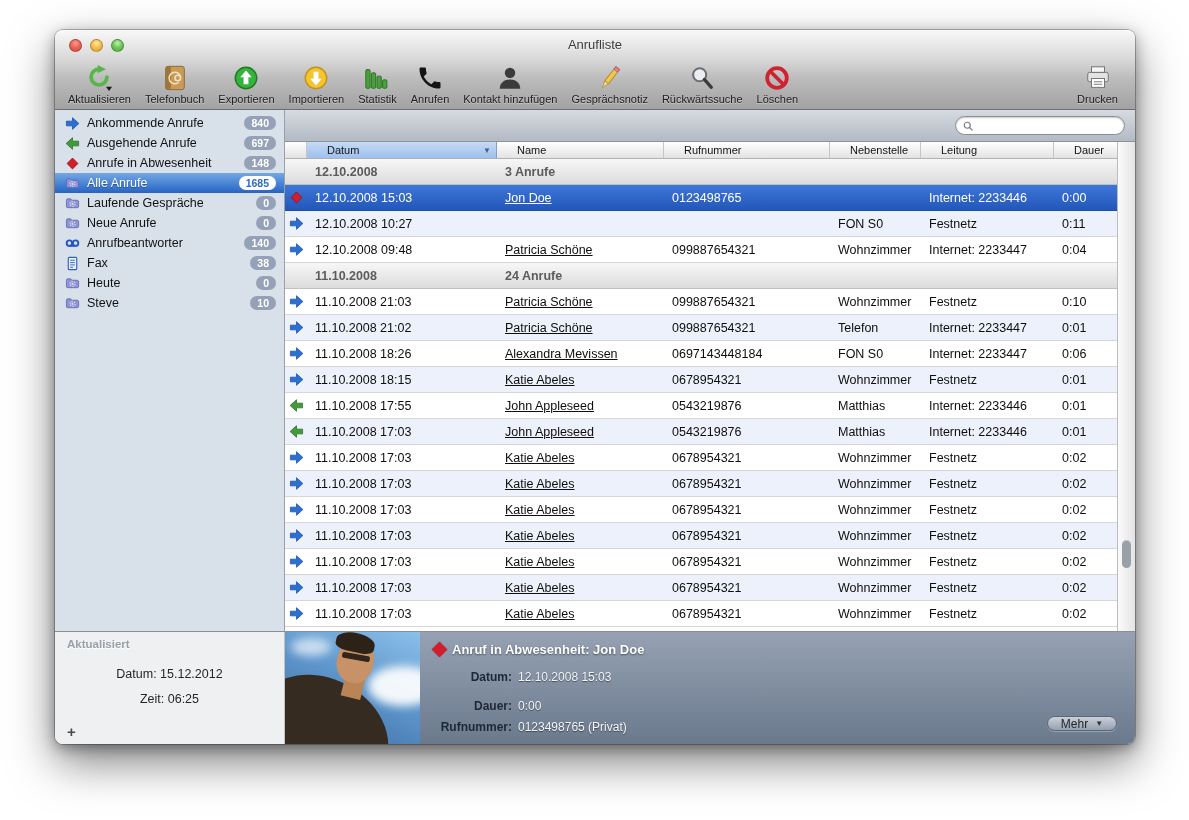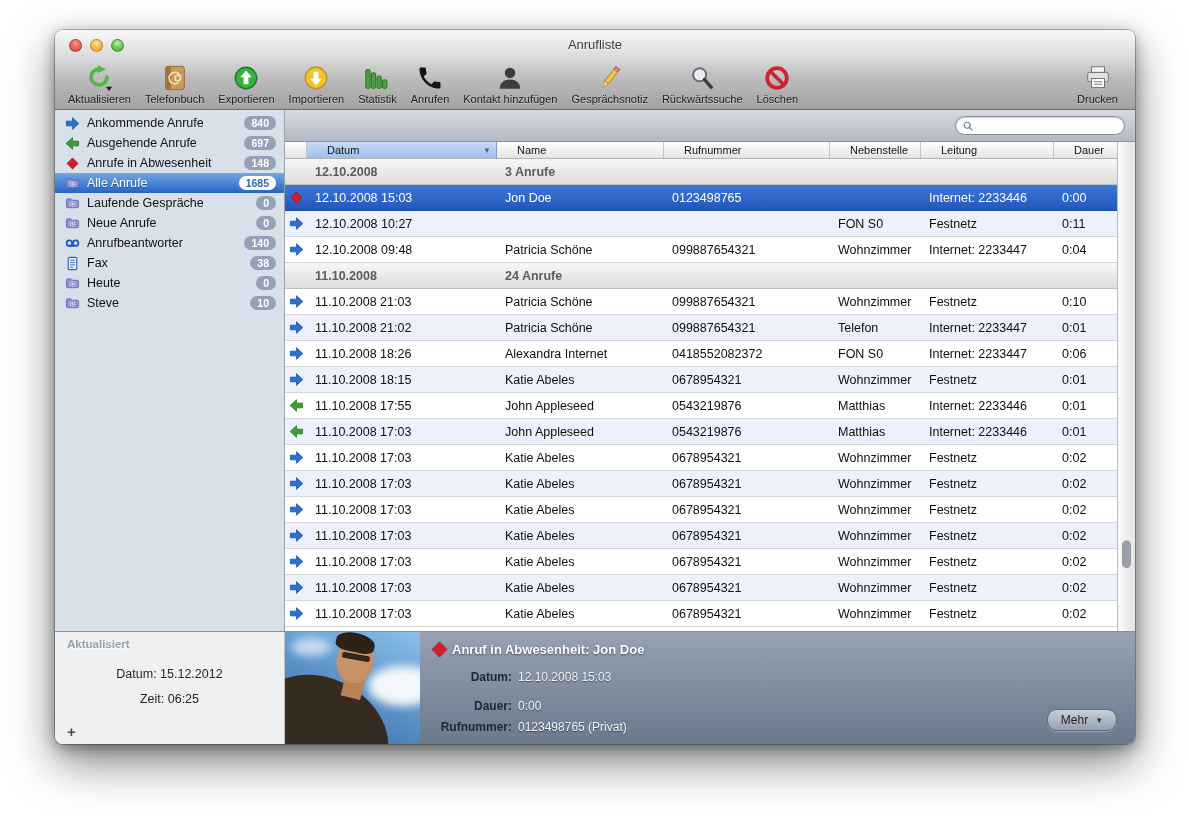--- a/index.html
+++ b/index.html
@@ -49,21 +49,21 @@
   .th.sorted{background:linear-gradient(#c6daf5,#9fc0ec);border-right-color:#7e9fcc;}
   .sort-arrow{margin-left:auto;padding-right:5px;font-size:8px;color:#44618c;}
   .rows{flex:1;overflow:hidden;background:#fff;}
   .row{height:26px;display:flex;align-items:center;font-size:12.5px;color:#0e0e0e;border-bottom:1px solid #d6d6d6;}
   .row.tint{background:#edf1fb;}
   .row.selected{background:linear-gradient(#3d77d8,#2357b9);color:#fff;border-bottom-color:#1d4ea8;}
   .row.group{background:linear-gradient(#f7f7f7,#dcdcdc);color:#5c5c5c;font-weight:bold;border-bottom:1px solid #c0c0c0;}
   .c{white-space:nowrap;overflow:hidden;padding-left:8px;}
   .c-icon{width:22px;padding-left:0;display:flex;justify-content:center;flex:none;}
   .c-icon svg{width:15px;height:15px;}
-  .c-datum{width:190px;}.c-name{width:167px;}.c-ruf{width:166px;}.c-neben{width:91px;}.c-leitung{width:133px;}.c-dauer{flex:1;}
+  .c-datum{width:190px;}.c-name{width:167px;text-decoration:underline;}.c-ruf{width:166px;}.c-neben{width:91px;}.c-leitung{width:133px;}.c-dauer{flex:1;}
   .g-date{width:212px;padding-left:30px;}.g-count{flex:1;padding-left:8px;}
   .scrollbar{width:18px;flex:none;background:linear-gradient(to right,#fbfbfb,#e4e4e4);border-left:1px solid #bcbcbc;position:relative;}
   .thumb{position:absolute;left:4px;top:398px;width:9px;height:28px;border-radius:5px;background:#9aa0a8;
     box-shadow:inset 0 1px 0 rgba(255,255,255,.4);}
   
   .bottom{position:absolute;left:0;top:601px;right:0;height:113px;display:flex;border-top:1px solid #8e8e8e;
     border-radius:0 0 8px 8px;overflow:hidden;}
   .status{width:230px;flex:none;background:#eef0f2;border-right:1px solid #c2c2c2;position:relative;font-size:12.5px;color:#262626;}
   .status-title{position:absolute;left:12px;top:6px;font-size:11.5px;font-weight:bold;color:#9aa0a6;text-shadow:0 1px 0 #fff;}
   .status-line1{position:absolute;left:0;right:0;top:35px;text-align:center;}
@@ -82,21 +82,21 @@
   .p-hair{position:absolute;left:51px;top:1px;width:39px;height:19px;background:#2c2217;border-radius:50% 50% 30% 30%;transform:rotate(12deg);}
   .p-glasses{position:absolute;left:57px;top:22px;width:28px;height:6px;background:#17120d;border-radius:2px;transform:rotate(10deg);opacity:.85;}
   .detail{flex:1;position:relative;background:linear-gradient(#96a2b3,#6b798d);}
   .d-title{position:absolute;left:14px;top:10px;display:flex;align-items:center;gap:7px;font-size:13px;font-weight:bold;color:#fff;
     text-shadow:0 1px 2px rgba(0,0,0,.5);}
   .d-dia{width:11px;height:11px;background:#d41c2c;transform:rotate(45deg);flex:none;box-shadow:0 0 1px rgba(0,0,0,.5);}
   .d-field{position:absolute;left:0;display:flex;align-items:baseline;}
   .d-f0{top:32px;margin-top:6px;}.d-f1{top:67px;}.d-f2{top:88px;}
   .d-label{width:92px;text-align:right;font-weight:bold;font-size:12px;color:#1d2836;flex:none;}
   .d-value{margin-left:6px;font-size:12px;color:#f3f5f8;text-shadow:0 1px 1px rgba(0,0,0,.45);}
-  .more-btn{position:absolute;right:18px;bottom:13px;width:70px;height:22px;border-radius:10px;
+  .more-btn{position:absolute;right:18px;bottom:13px;width:70px;height:15px;border-radius:10px;
     background:linear-gradient(#c9d0da,#95a0b0);border:1px solid #5c6878;display:flex;align-items:center;justify-content:center;
     gap:7px;font-size:12px;color:#252525;box-shadow:0 1px 1px rgba(255,255,255,.3);}
   .more-arrow{font-size:8px;color:#333;}
 </style>
 </head>
 <body>
 
 <div class="window">
 
   <div class="chrome">
@@ -442,22 +442,22 @@
     <span class="c c-leitung">Internet: 2233447</span>
     <span class="c c-dauer">0:01</span>
   </div>
               <div class="row">
     <span class="c c-icon">
                   <svg viewBox="0 0 16 16">
                     <path d="M1.5 5.5h6.5V1.8L14.8 8 8 14.2V10.5H1.5z" fill="#2a6fd2" stroke="#1b4f9e" stroke-width="0.8"></path>
                   </svg>
                 </span>
     <span class="c c-datum">11.10.2008 18:26</span>
-    <span class="c c-name">Alexandra Internet</span>
-    <span class="c c-ruf">0418552082372</span>
+    <span class="c c-name">Alexandra Mevissen</span>
+    <span class="c c-ruf">0697143448184</span>
     <span class="c c-neben">FON S0</span>
     <span class="c c-leitung">Internet: 2233447</span>
     <span class="c c-dauer">0:06</span>
   </div>
               <div class="row tint">
     <span class="c c-icon">
                   <svg viewBox="0 0 16 16">
                     <path d="M1.5 5.5h6.5V1.8L14.8 8 8 14.2V10.5H1.5z" fill="#2a6fd2" stroke="#1b4f9e" stroke-width="0.8"></path>
                   </svg>
                 </span>

